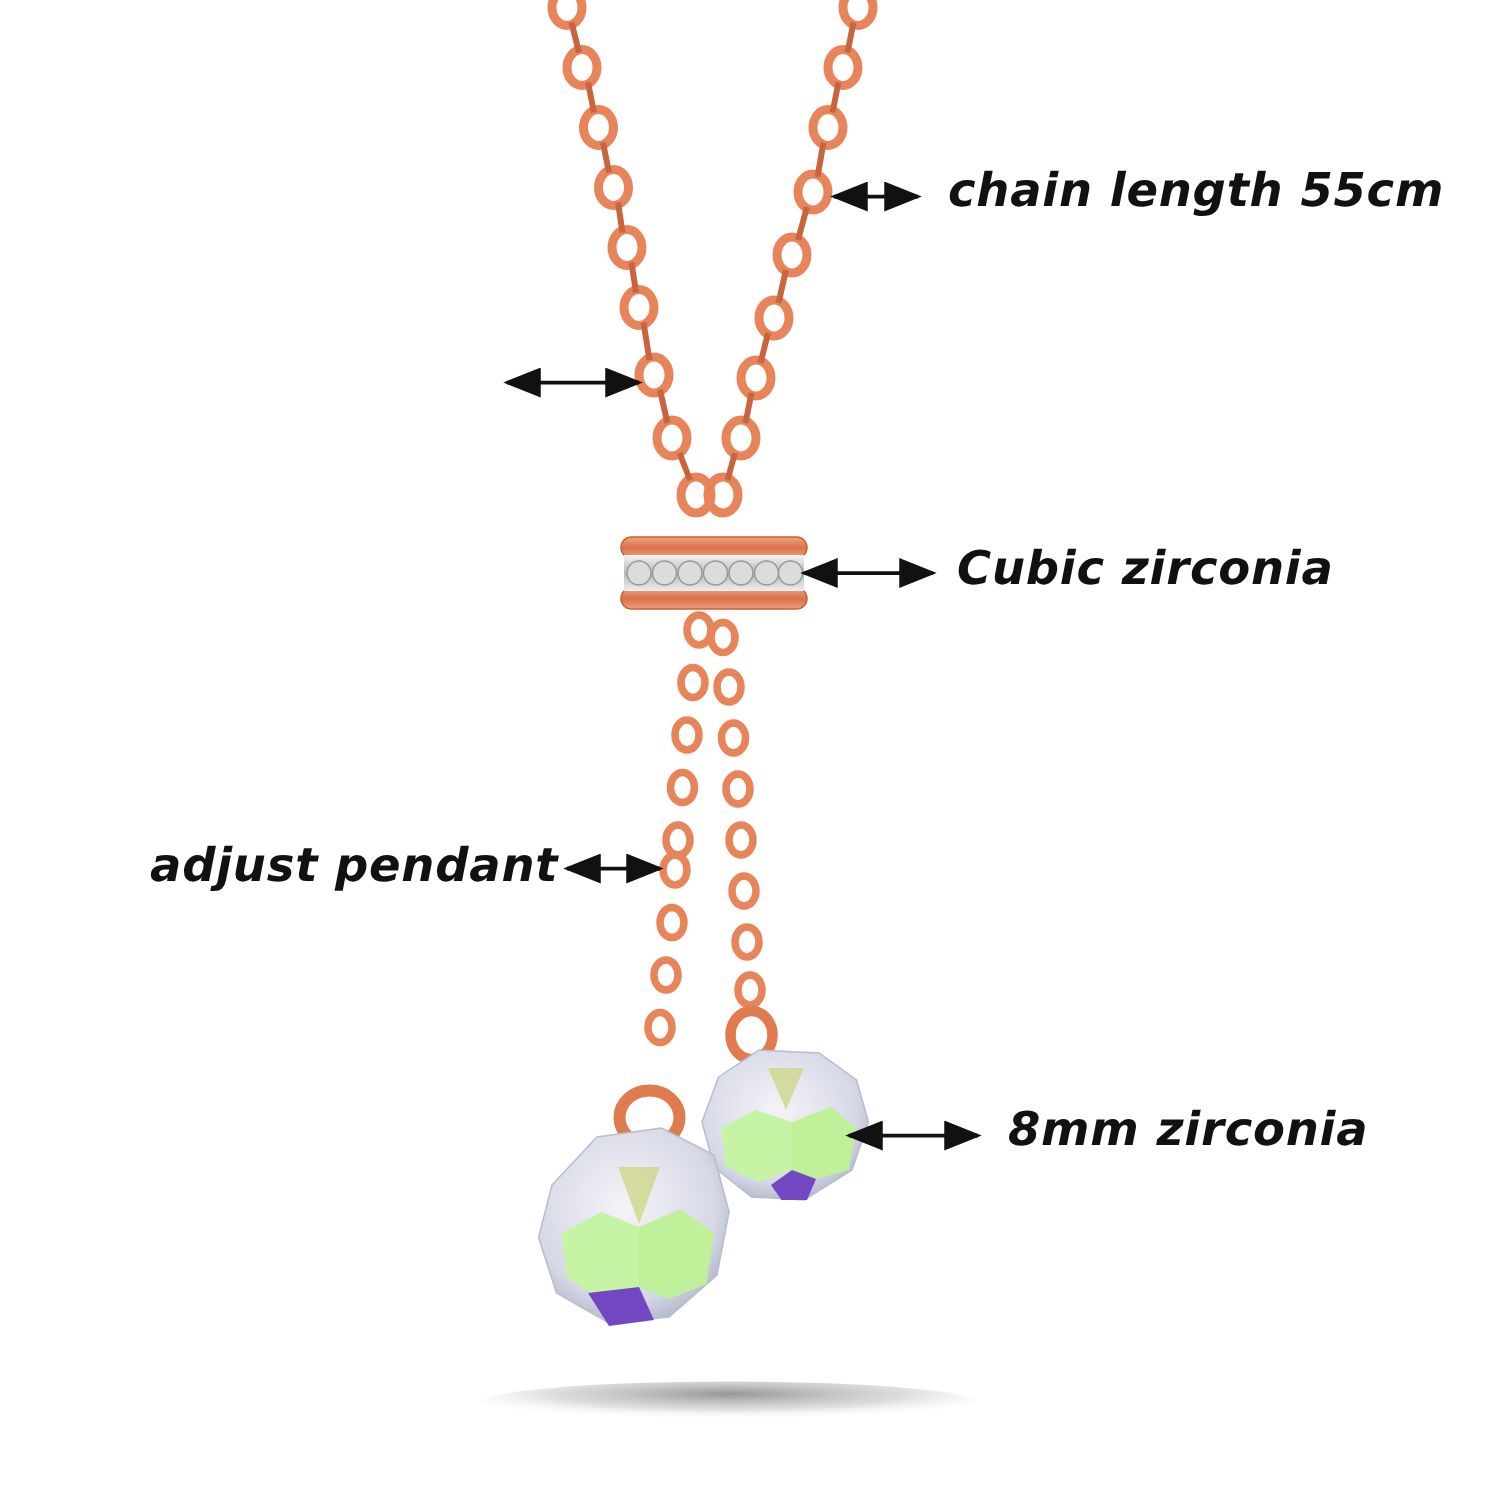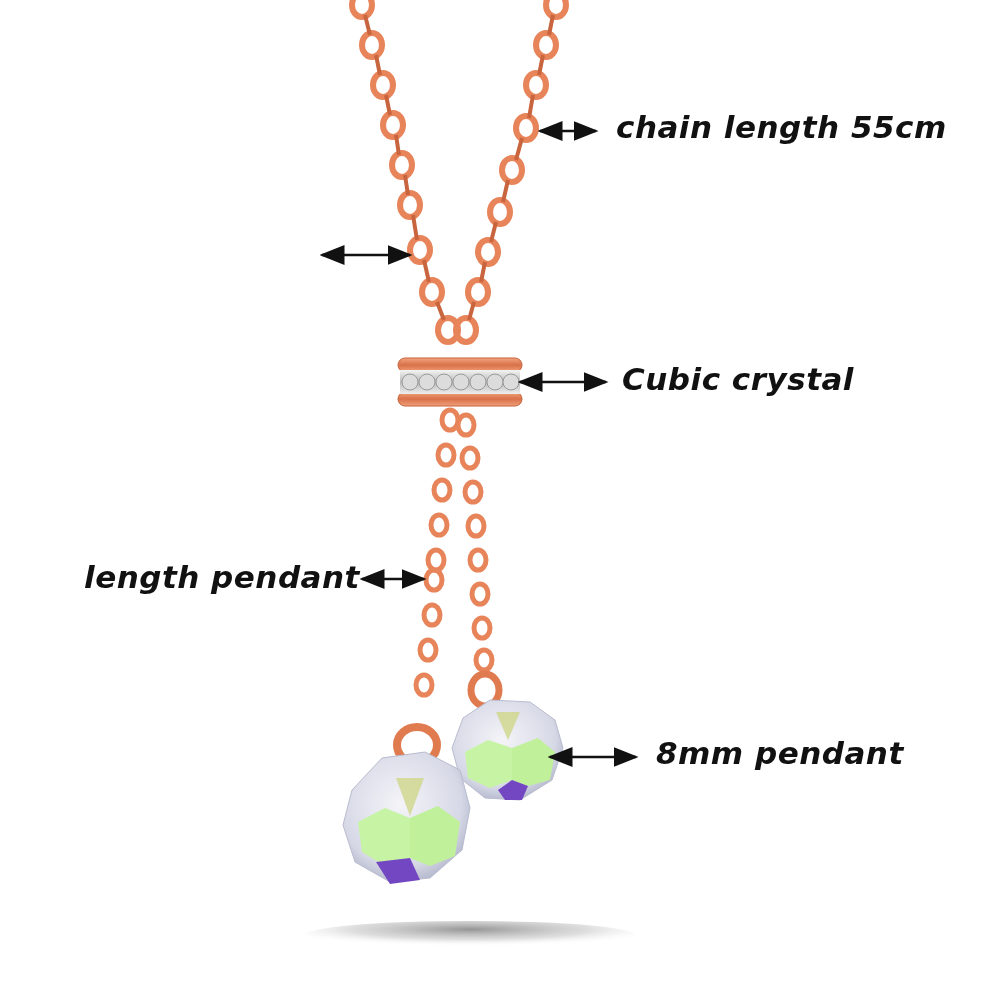--- a/index.html
+++ b/index.html
@@ -9,21 +9,21 @@
     }
     body {
       width: 1000px;
       height: 1000px;
       position: relative;
       overflow: hidden;
       font-family: "DejaVu Sans", sans-serif;
     }
     .stage {
       position: absolute;
-      left: 0; top: 0;
+      left: 16px; top: 0;
       width: 980px; height: 1000px;
     }
     .label {
       position: absolute;
       font-family: "DejaVu Sans", sans-serif;
       font-style: italic;
       font-weight: bold;
       font-size: 31px;
       color: #111111;
       white-space: nowrap;
@@ -173,16 +173,16 @@
     <g stroke="#111" stroke-width="2.5" fill="none">
       <line x1="540" y1="131" x2="596" y2="131" marker-start="url(#arrowStart)" marker-end="url(#arrowEnd)"></line>
       <line x1="322" y1="255" x2="410" y2="255" marker-start="url(#arrowStart)" marker-end="url(#arrowEnd)"></line>
       <line x1="520" y1="382" x2="606" y2="382" marker-start="url(#arrowStart)" marker-end="url(#arrowEnd)"></line>
       <line x1="362" y1="579" x2="424" y2="579" marker-start="url(#arrowStart)" marker-end="url(#arrowEnd)"></line>
       <line x1="550" y1="757" x2="636" y2="757" marker-start="url(#arrowStart)" marker-end="url(#arrowEnd)"></line>
     </g>
   </svg>
 
   <div class="label" style="left:616px; top:112px;">chain length 55cm</div>
-  <div class="label" style="left:622px; top:364px;">Cubic crystal</div>
-  <div class="label" style="left:84px; top:562px;">length pendant</div>
-  <div class="label" style="left:656px; top:738px;">8mm pendant</div>
+  <div class="label" style="left:622px; top:364px;">Cubic zirconia</div>
+  <div class="label" style="left:84px; top:562px;">adjust pendant</div>
+  <div class="label" style="left:656px; top:738px;">8mm zirconia</div>
 </div>
 
 </body></html>

